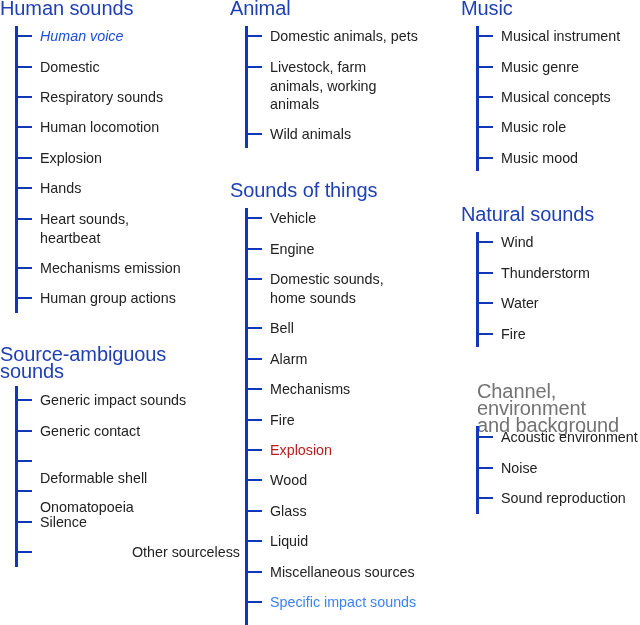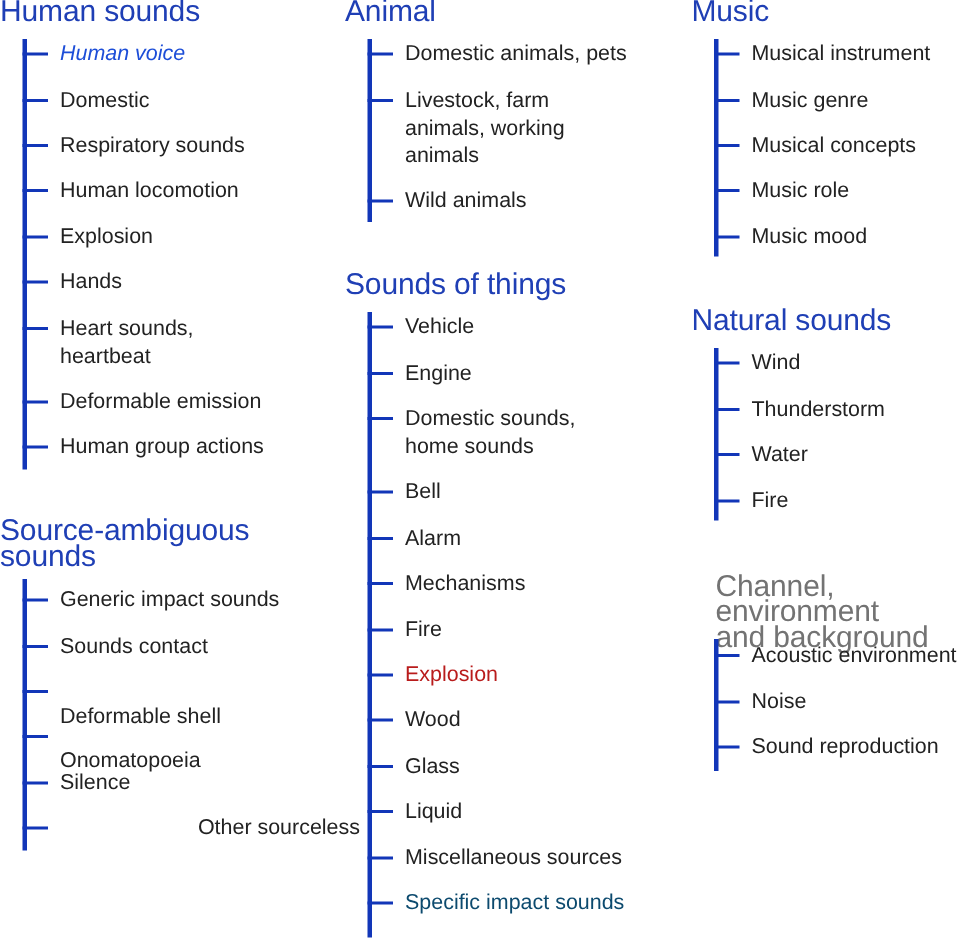--- a/index.html
+++ b/index.html
@@ -47,40 +47,40 @@
           <div class="hline" style="top: 13px; background: rgb(18, 54, 184);"></div>
           <div class="label" style="top: 5px; color: rgb(34, 34, 34);">Hands</div>
         </div>
         <div class="item" style="top: 205px;">
           <div class="hline" style="top: 13px; background: rgb(18, 54, 184);"></div>
           <div class="label" style="top: 5px; color: rgb(34, 34, 34);">Heart sounds,
 heartbeat</div>
         </div>
         <div class="item" style="top: 254px;">
           <div class="hline" style="top: 13px; background: rgb(18, 54, 184);"></div>
-          <div class="label" style="top: 5px; color: rgb(34, 34, 34);">Deformable emission</div>
+          <div class="label" style="top: 5px; color: rgb(34, 34, 34);">Mechanisms emission</div>
         </div>
         <div class="item" style="top: 284px;">
           <div class="hline" style="top: 13px; background: rgb(18, 54, 184);"></div>
           <div class="label" style="top: 5px; color: rgb(34, 34, 34);">Human group actions</div>
         </div>
       </div>
     </div>
     <div class="group" style="left: 0px; top: 346px;">
       <div class="heading" style="color: rgb(31, 63, 181);">Source-ambiguous
 sounds</div>
       <div class="tree" style="position: absolute; left: 7px; top: 0px;">
         <div class="vline" style="top: 40px; height: 181px; background: rgb(18, 54, 184);"></div>
         <div class="item" style="top: 40px;">
           <div class="hline" style="top: 13px; background: rgb(18, 54, 184);"></div>
           <div class="label" style="top: 5px; color: rgb(34, 34, 34);">Generic impact sounds</div>
         </div>
         <div class="item" style="top: 71px;">
           <div class="hline" style="top: 13px; background: rgb(18, 54, 184);"></div>
-          <div class="label" style="top: 5px; color: rgb(34, 34, 34);">Sounds contact</div>
+          <div class="label" style="top: 5px; color: rgb(34, 34, 34);">Generic contact</div>
         </div>
         <div class="item" style="top: 101px;">
           <div class="hline" style="top: 13px; background: rgb(18, 54, 184);"></div>
           <div class="label" style="top: 22px; color: rgb(34, 34, 34);">Deformable shell</div>
         </div>
         <div class="item" style="top: 131px;">
           <div class="hline" style="top: 13px; background: rgb(18, 54, 184);"></div>
           <div class="label" style="top: 21px; color: rgb(34, 34, 34);">Onomatopoeia</div>
         </div>
         <div class="item" style="top: 162px;">
@@ -161,21 +161,21 @@
         <div class="item" style="top: 345px;">
           <div class="hline" style="top: 13px; background: rgb(18, 54, 184);"></div>
           <div class="label" style="top: 5px; color: rgb(34, 34, 34);">Liquid</div>
         </div>
         <div class="item" style="top: 376px;">
           <div class="hline" style="top: 13px; background: rgb(18, 54, 184);"></div>
           <div class="label" style="top: 5px; color: rgb(34, 34, 34);">Miscellaneous sources</div>
         </div>
         <div class="item" style="top: 406px;">
           <div class="hline" style="top: 13px; background: rgb(18, 54, 184);"></div>
-          <div class="label" style="top: 5px; color: #0c4a6e;">Specific impact sounds</div>
+          <div class="label" style="top: 5px; color: #3b82f6;">Specific impact sounds</div>
         </div>
       </div>
     </div>
     <div class="group" style="left: 461px; top: 0px;">
       <div class="heading" style="color: rgb(31, 63, 181);">Music</div>
       <div class="tree" style="position: absolute; left: 7px; top: 0px;">
         <div class="vline" style="top: 26px; height: 145px; background: rgb(18, 54, 184);"></div>
         <div class="item" style="top: 22px;">
           <div class="hline" style="top: 13px; background: rgb(18, 54, 184);"></div>
           <div class="label" style="top: 5px; color: rgb(34, 34, 34);">Musical instrument</div>

